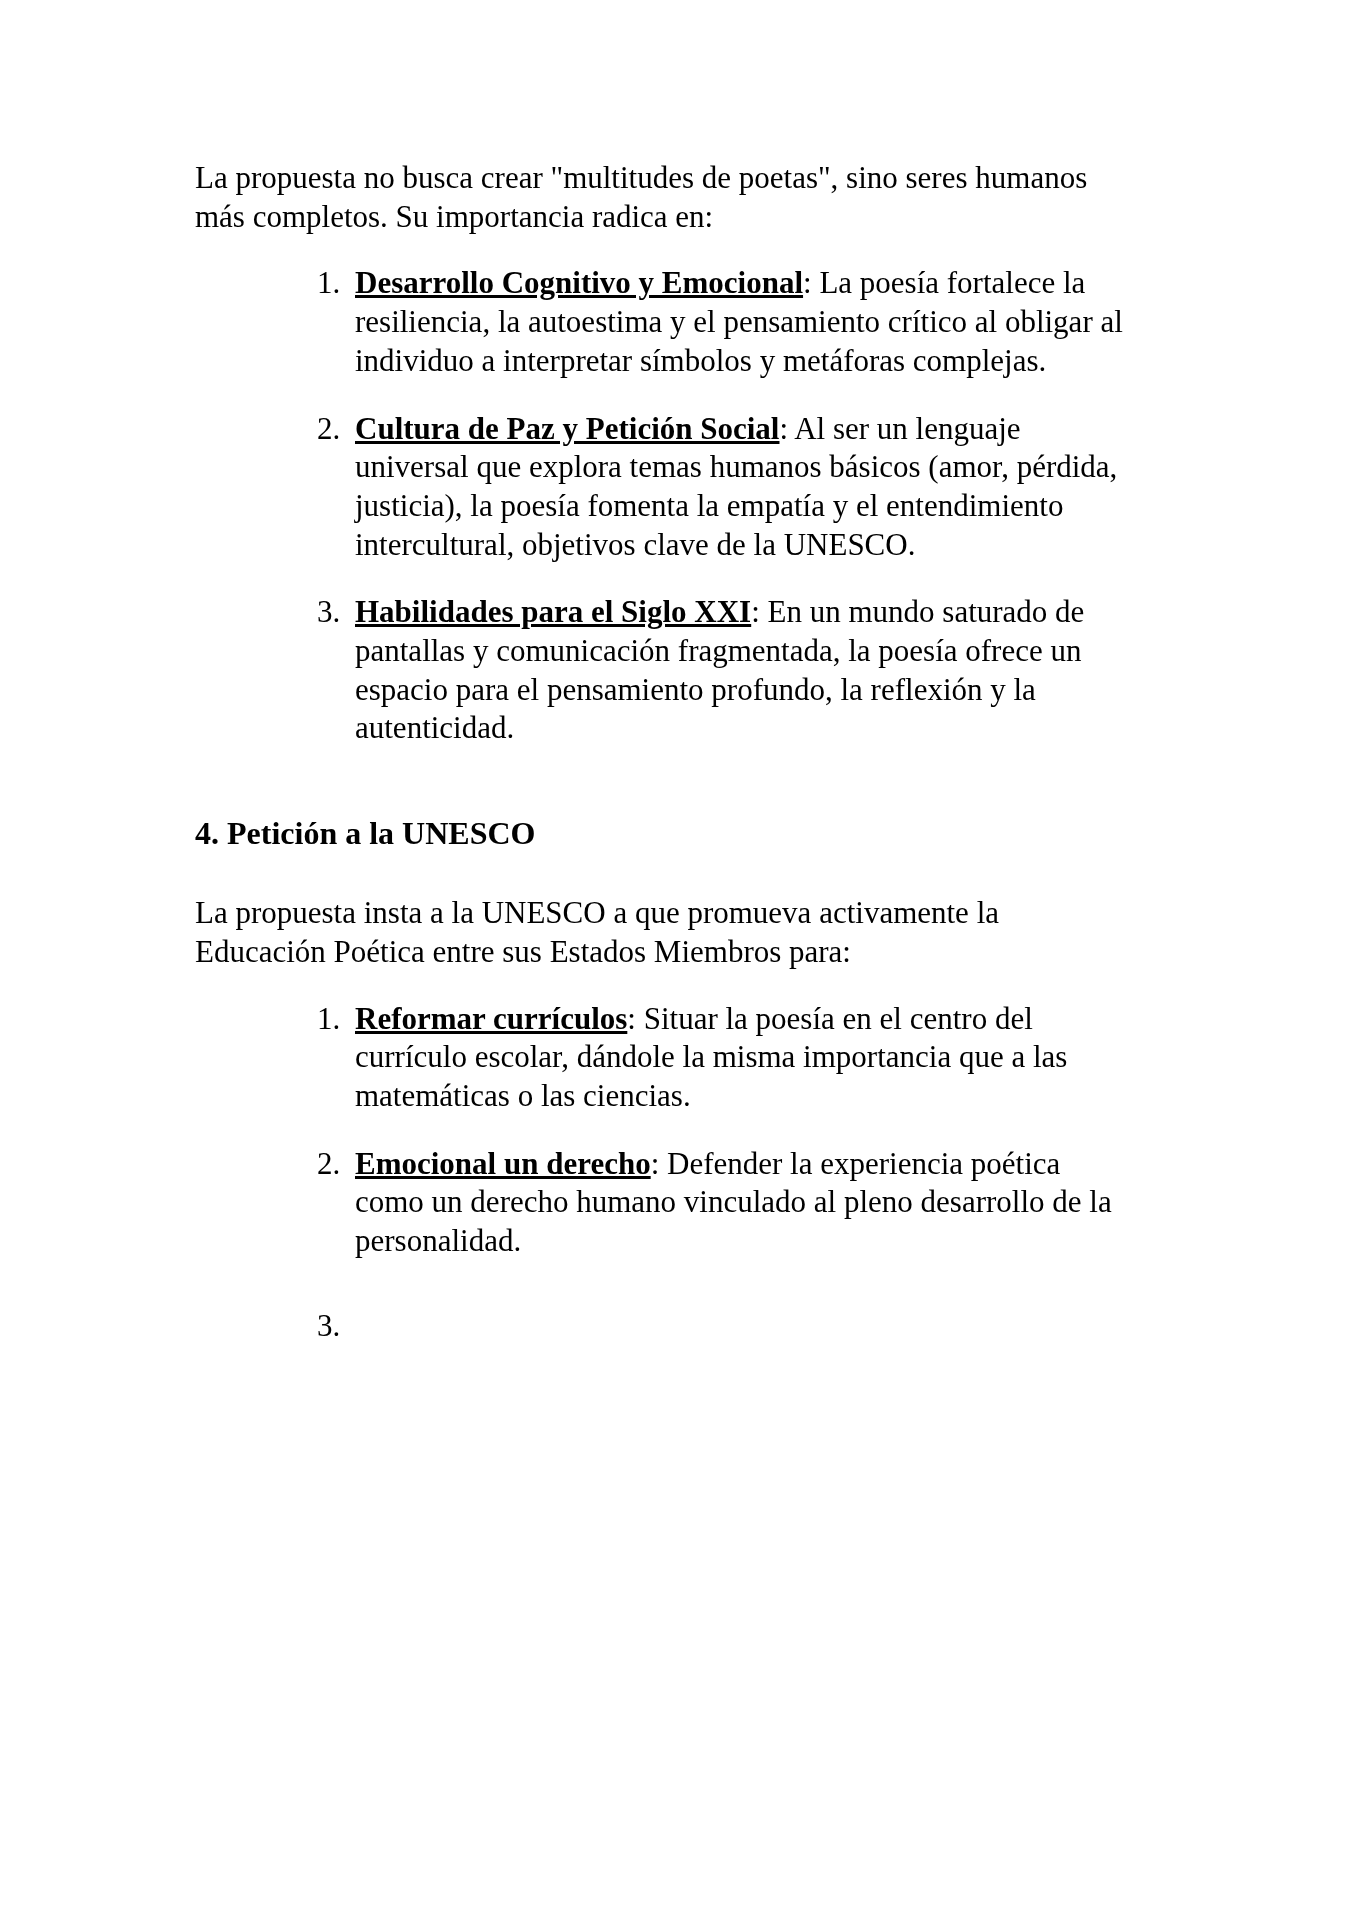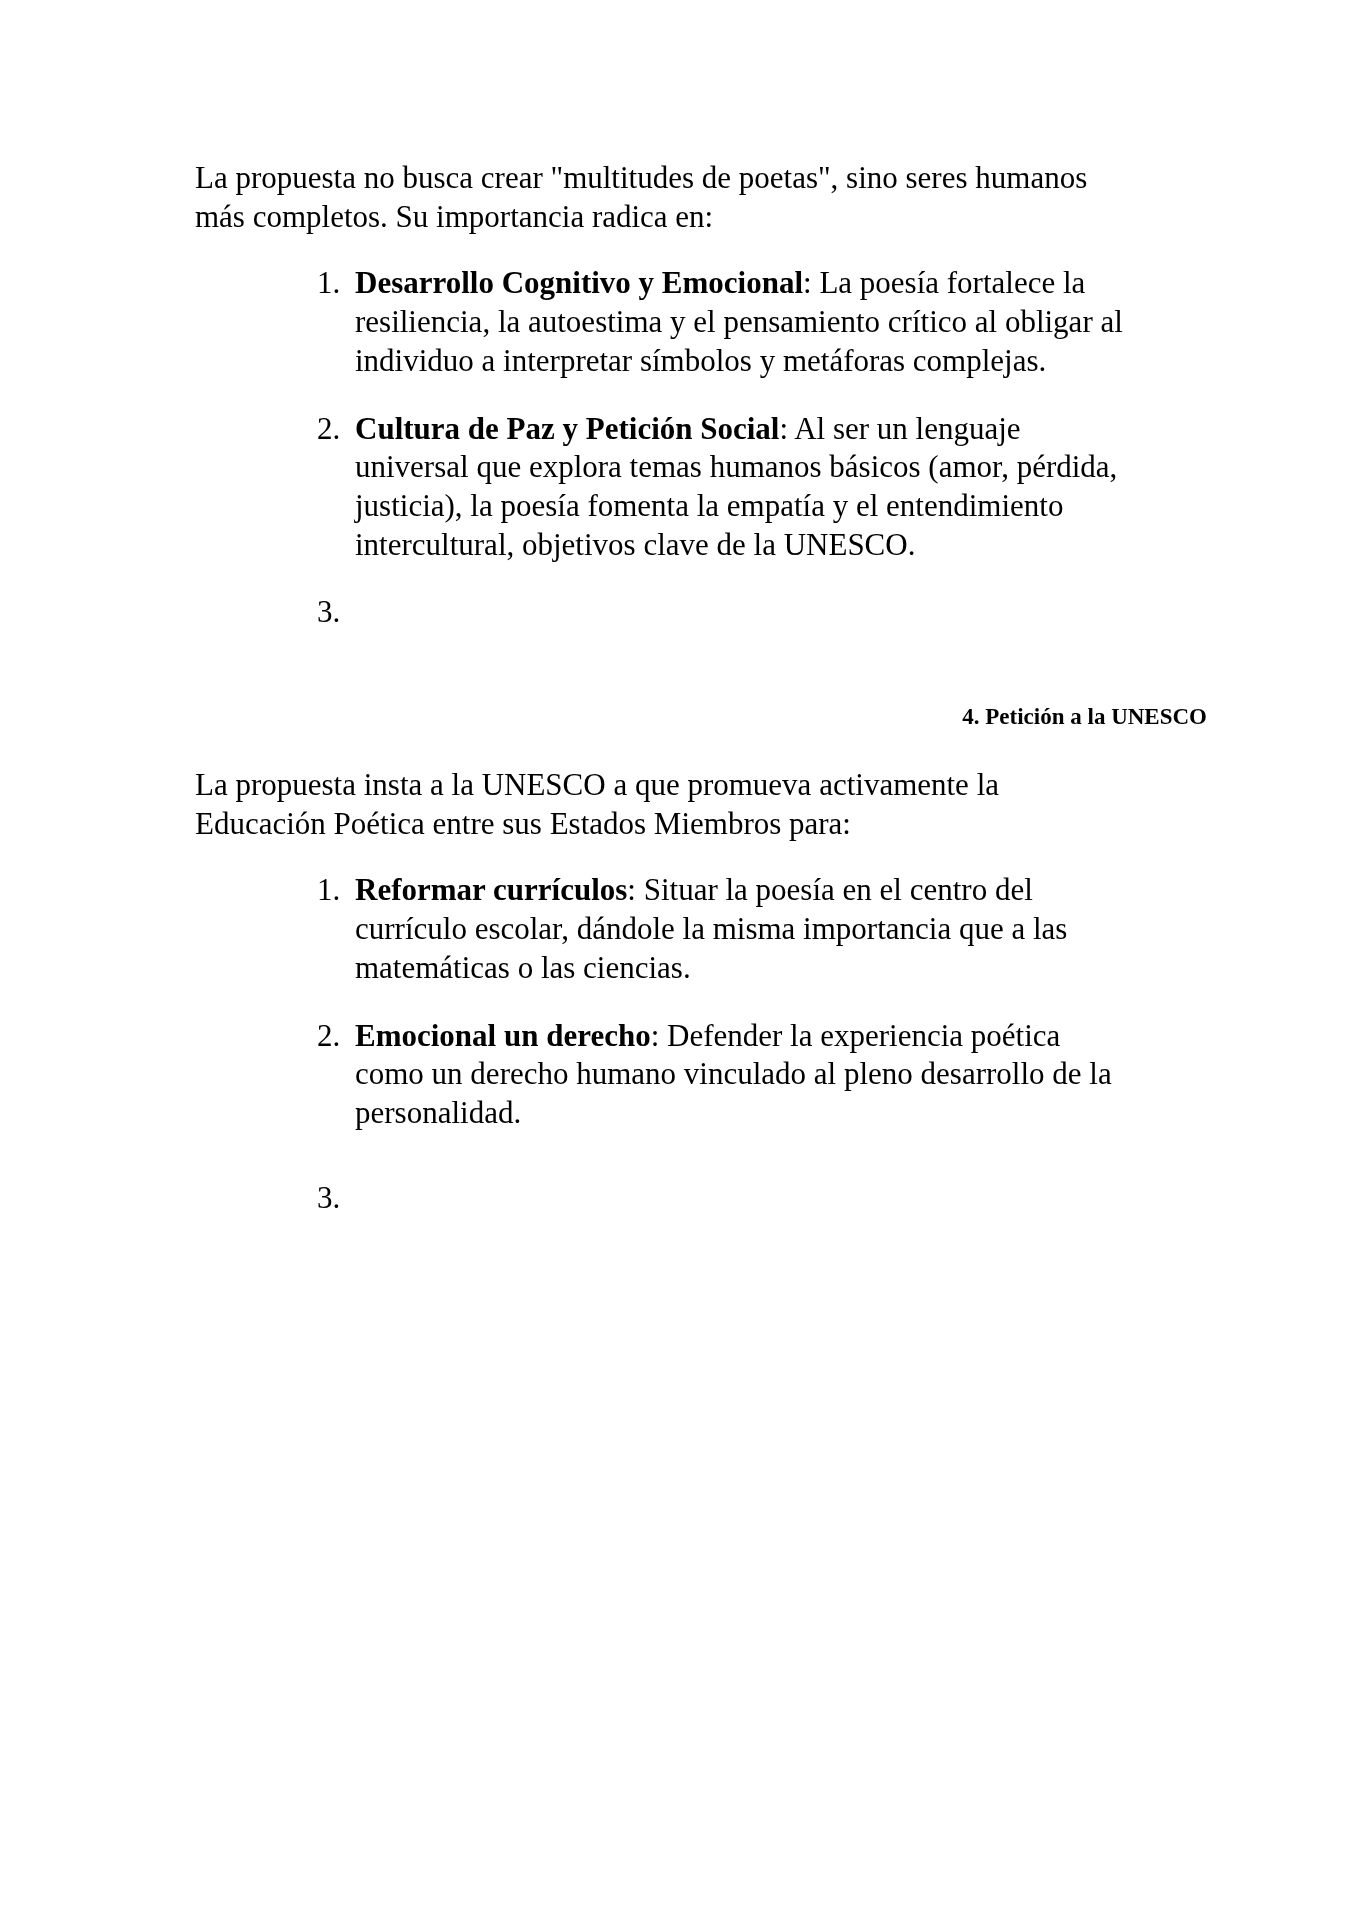--- a/index.html
+++ b/index.html
@@ -40,47 +40,48 @@
     flex: none;
     width: 38px;
     margin-left: 122px;
   }
   .num-content {
     flex: 1 1 auto;
     max-width: 812px;
   }
   .term {
     font-weight: 700;
+    text-decoration: underline;
   }
   .section-heading {
-    font-size: 23px;
+    font-size: 32px;
     font-weight: 700;
     line-height: 42px;
-    margin: 64px 0 28px 0;
-    text-align: right;
+    margin: 64px 0 40px 0;
   }
 </style>
 </head>
 <body>
 
 <div class="page">
 
   <p class="para">La propuesta no busca crear "multitudes de poetas", sino seres humanos<br>más completos. Su importancia radica en:</p>
 
   <ol class="num-list">
     <li class="num-item">
       <span class="num-marker">1.</span>
       <span class="num-content"><span class="term">Desarrollo Cognitivo y Emocional</span><span>: La poesía fortalece la<br>resiliencia, la autoestima y el pensamiento crítico al obligar al<br>individuo a interpretar símbolos y metáforas complejas.</span></span>
     </li>
     <li class="num-item">
       <span class="num-marker">2.</span>
       <span class="num-content"><span class="term">Cultura de Paz y Petición Social</span><span>: Al ser un lenguaje<br>universal que explora temas humanos básicos (amor, pérdida,<br>justicia), la poesía fomenta la empatía y el entendimiento<br>intercultural, objetivos clave de la UNESCO.</span></span>
     </li>
     <li class="num-item">
       <span class="num-marker">3.</span>
+      <span class="num-content"><span class="term">Habilidades para el Siglo XXI</span><span>: En un mundo saturado de<br>pantallas y comunicación fragmentada, la poesía ofrece un<br>espacio para el pensamiento profundo, la reflexión y la<br>autenticidad.</span></span>
     </li>
   </ol>
 
   <h2 class="section-heading">4. Petición a la UNESCO</h2>
 
   <p class="para">La propuesta insta a la UNESCO a que promueva activamente la<br>Educación Poética entre sus Estados Miembros para:</p>
 
   <ol class="num-list">
     <li class="num-item">
       <span class="num-marker">1.</span>

